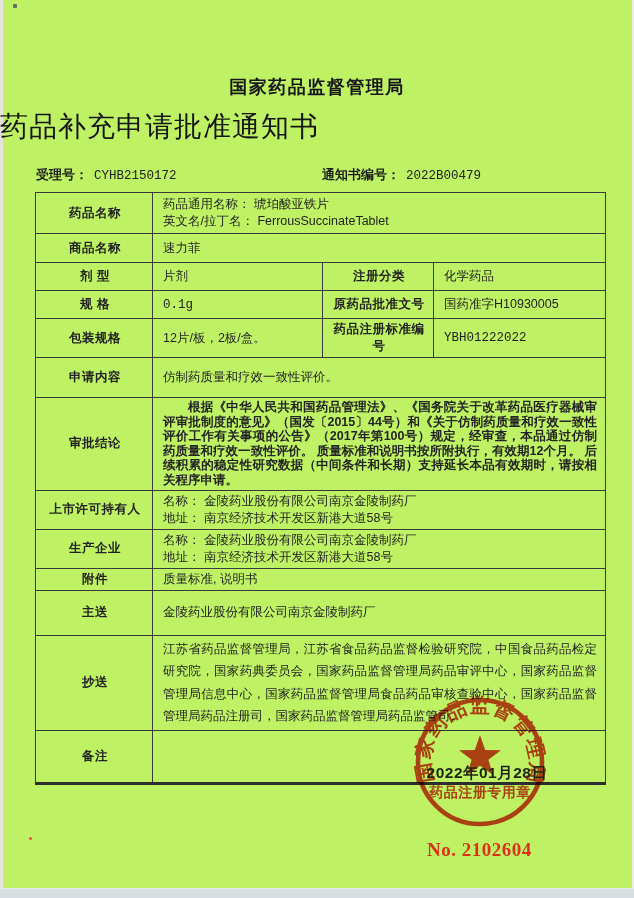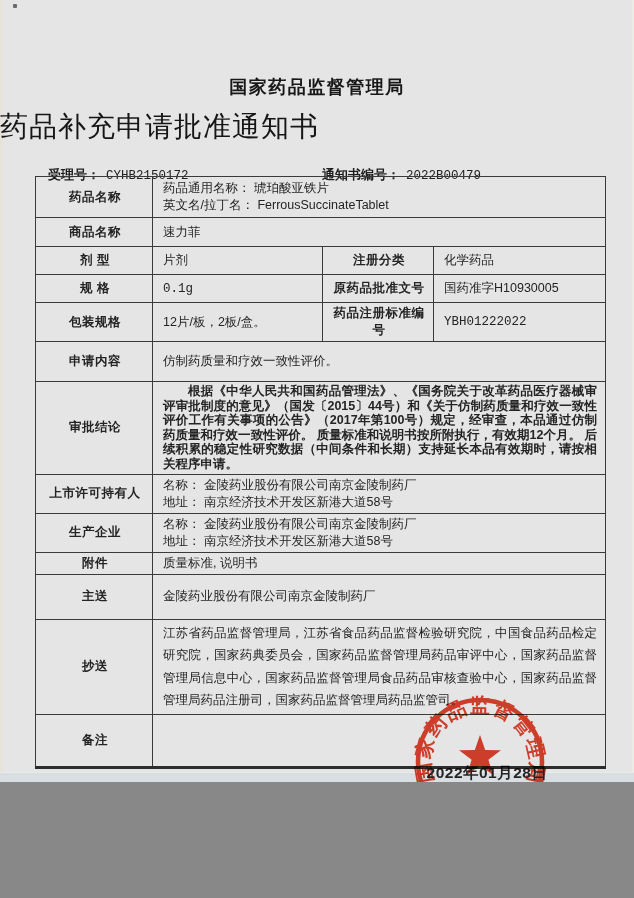--- a/index.html
+++ b/index.html
@@ -1,20 +1,20 @@
 <!DOCTYPE html>
 <html><head>
 <meta charset="utf-8">
 <style>
   html,body{margin:0;padding:0;background:#888;}
   .page{
     position:relative;
-    width:634px;height:782px;
+    width:634px;height:898px;
     margin:0 auto;
-    background:#e5e5e5;
+    background:#bef264;
     font-family:"Liberation Sans", sans-serif;
     color:#262626;
     overflow:hidden;
   }
   
   .edge-left{position:absolute;left:0;top:0;width:3px;height:100%;background:#e5e3dc;}
   .edge-right{position:absolute;right:0;top:0;width:2px;height:100%;background:#edebe4;}
   .edge-bottom{position:absolute;left:0;bottom:0;width:100%;height:9px;background:#d8dee1;border-top:1px solid #e7ebec;}
   .speck-dark{position:absolute;left:13px;top:4px;width:4px;height:4px;background:#6a6a66;border-radius:1px;}
   .speck-red{position:absolute;left:29px;top:837px;width:3px;height:3px;background:#e0553f;border-radius:50%;}
@@ -26,26 +26,26 @@
   }
   .doc-title{
     position:absolute;top:108px;left:0;width:100%;
     font-size:28px;font-weight:500;
     font-family:"Liberation Serif", serif;
     letter-spacing:1px;color:#161616;
   }
   .meta{position:absolute;top:166px;left:0;width:100%;font-size:13px;}
   .meta .lab{font-weight:bold;color:#1d1d1d;}
   .meta .num{font-family:"Liberation Mono", monospace;font-size:12.5px;color:#222;}
-  .meta-accept{position:absolute;left:48px;top:0;}
+  .meta-accept{position:absolute;left:36px;top:0;}
   .meta-notice{position:absolute;left:322px;top:0;}
   .meta .num{margin-left:6px;}
 
   table.form{
-    position:absolute;left:35px;top:176px;
+    position:absolute;left:35px;top:192px;
     width:570px;table-layout:fixed;
     border-collapse:collapse;
     border:1px solid #3a3a3a;
     border-bottom:3px solid #2d2d2d;
   }
   table.form td{
     border:1px solid #3a3a3a;
     font-size:12.5px;color:#242424;
     vertical-align:middle;
     padding:2px 8px 2px 10px;

